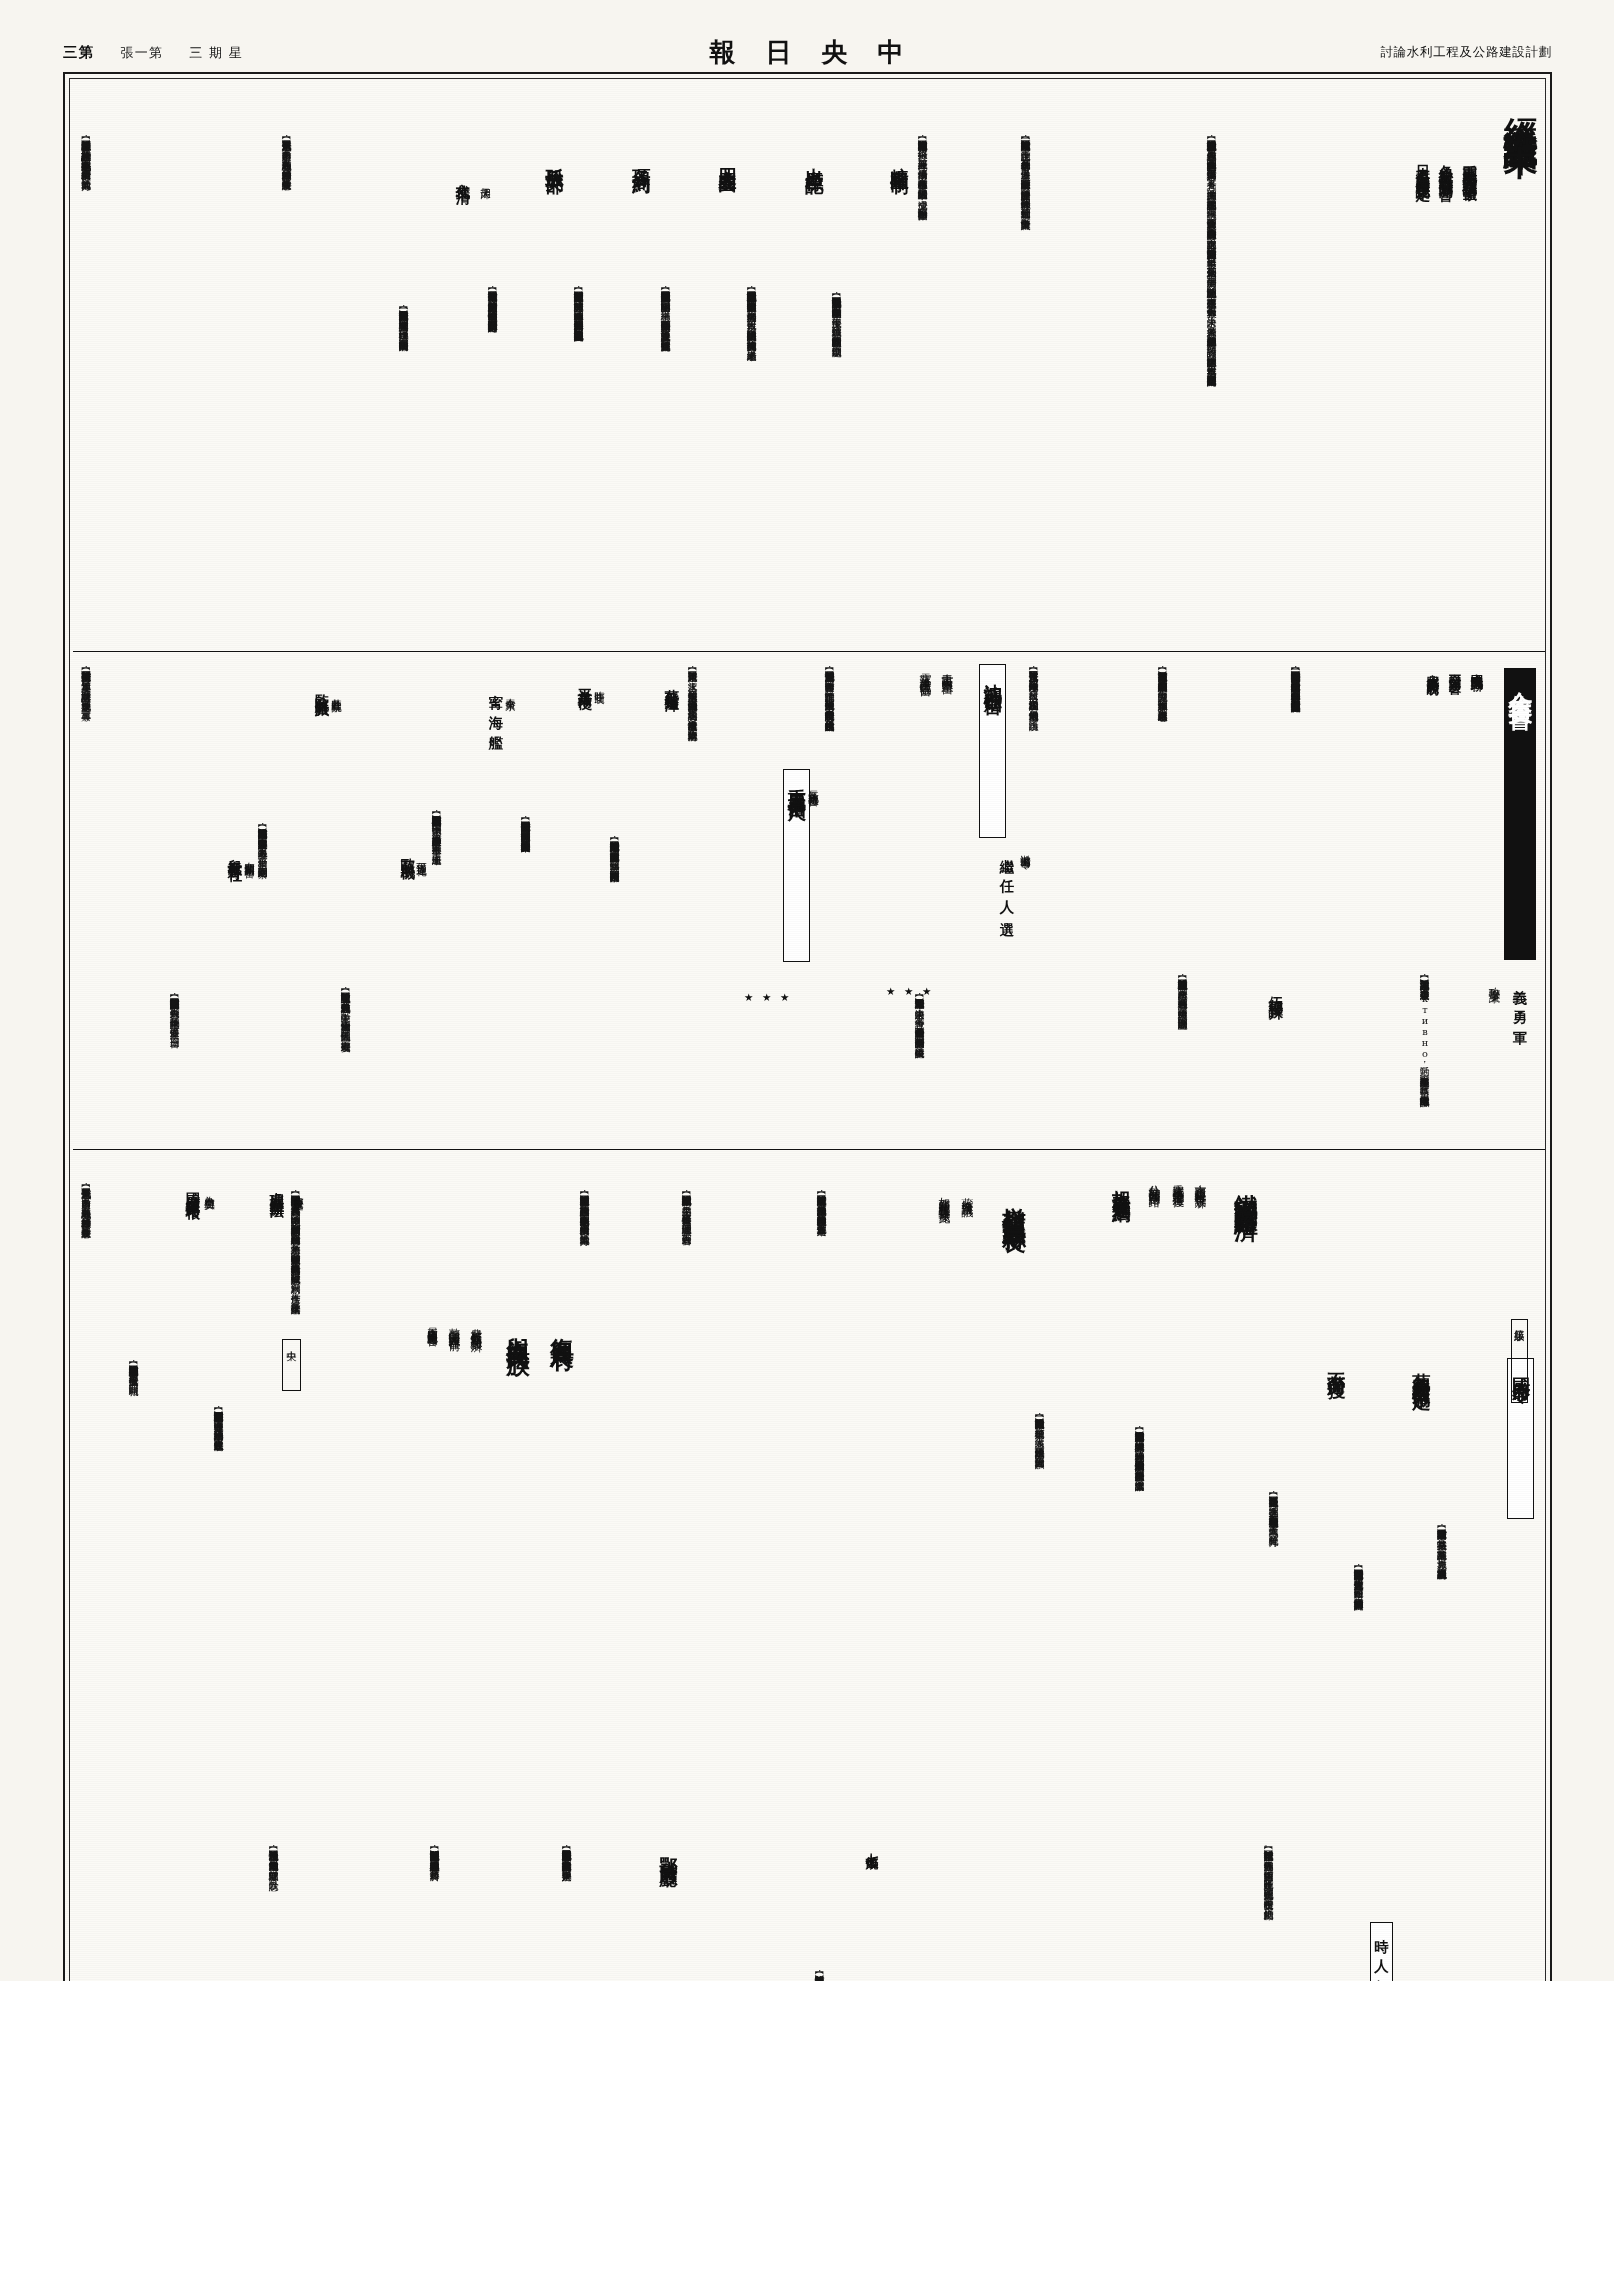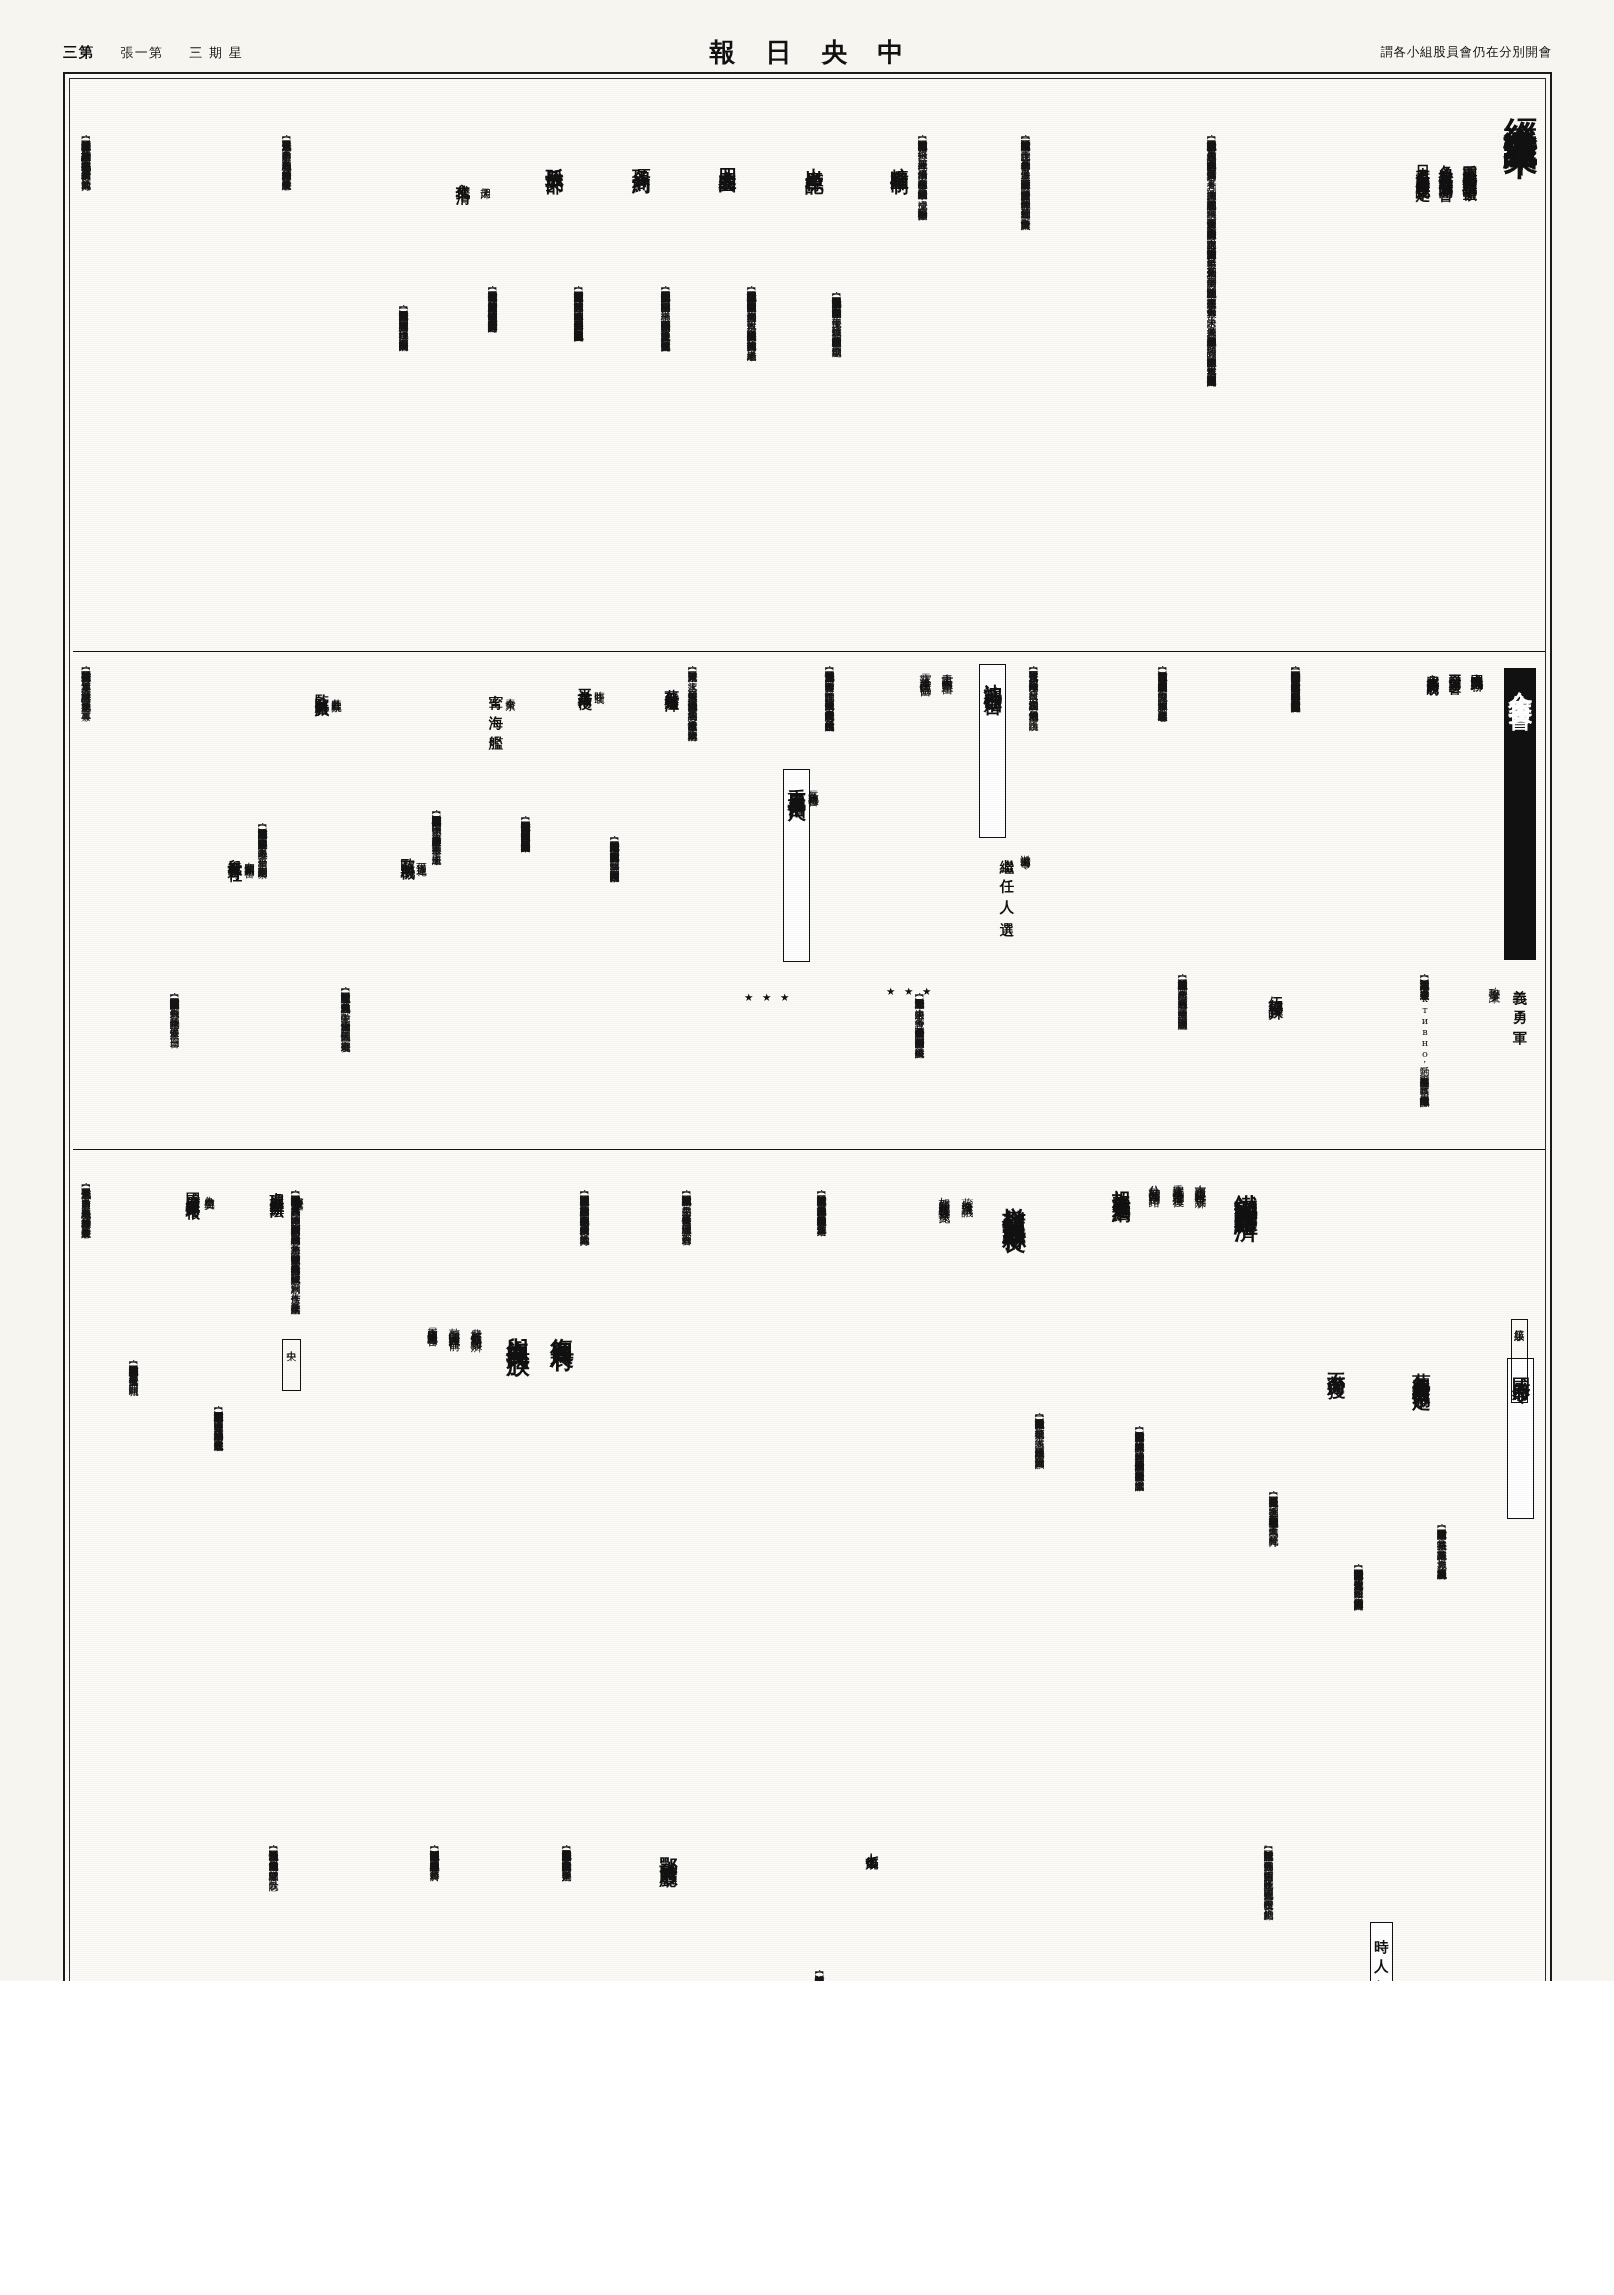--- a/index.html
+++ b/index.html
@@ -102,21 +102,21 @@
 
 <div id="page">
 
   <div class="masthead">
     <div class="left">
       <span class="pagemark">三第</span>
       <span>張一第</span>
       <span>三 期 星</span>
     </div>
     <div class="title">報 日 央 中</div>
-    <div class="right">謂各小組股員會仍在分別開會</div>
+    <div class="right">討論水利工程及公路建設計劃</div>
   </div>
 
   <div class="paper">
 
     <div class="rule-h" style="left:7.9px; top:577px; width:1472px;"></div>
     <div class="rule-h" style="left:7.9px; top:1075px; width:1472px;"></div>
     <div class="rule-h" style="left:7.9px; top:2084px; width:1472px;"></div>
 
     <div class="blk" style="right:11.8px; top:17px; height:544px;">
       <div class="v hl1">經濟會議在結束中</div>

